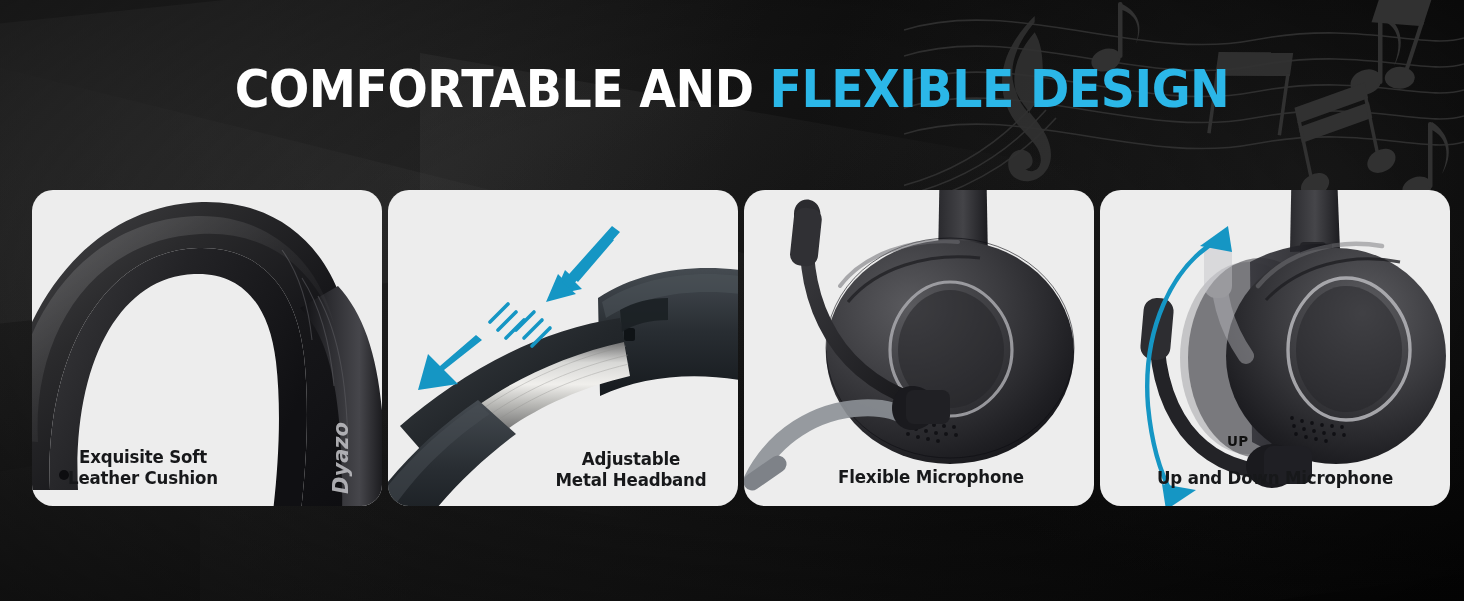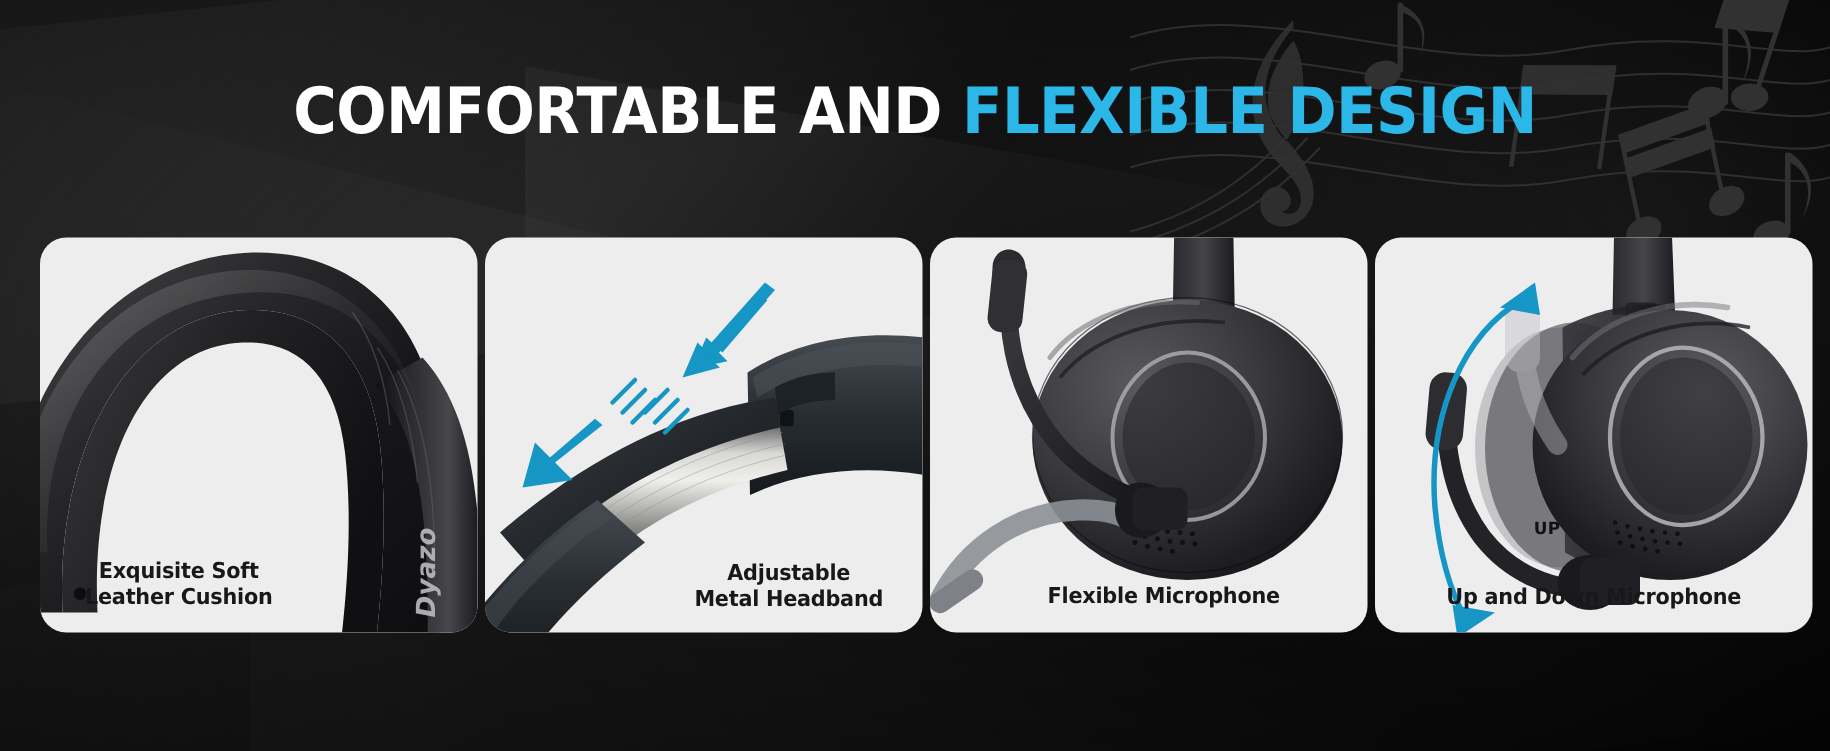--- a/index.html
+++ b/index.html
@@ -82,21 +82,21 @@
     font-weight:bold;font-size:17.5px;line-height:1.23;
     letter-spacing:-0.2px;
     transform:scaleX(.95);
   }
   .cap-c1{bottom:16px;left:-64px;right:auto;width:350px;text-align:center;}
   .cap-c2{bottom:17px;left:12px;right:auto;width:350px;text-align:center;}
   .cap-c3{bottom:14px;left:68px;right:auto;width:350px;text-align:center;}
   .cap-c4{bottom:16px;}
   .updown-lbl{
     position:absolute;font-family:"DejaVu Sans","Liberation Sans",sans-serif;
-    font-weight:bold;font-size:13.5px;color:#111;letter-spacing:.3px;
+    font-weight:bold;font-size:13.5px;color:#111;letter-spacing:.3px;margin-top:18px;
   }
 </style>
 </head>
 <body>
 
 <div class="banner">
 
   <div class="bg-base"></div>
   <div class="facet facet-a"></div>
   <div class="facet facet-b"></div>

